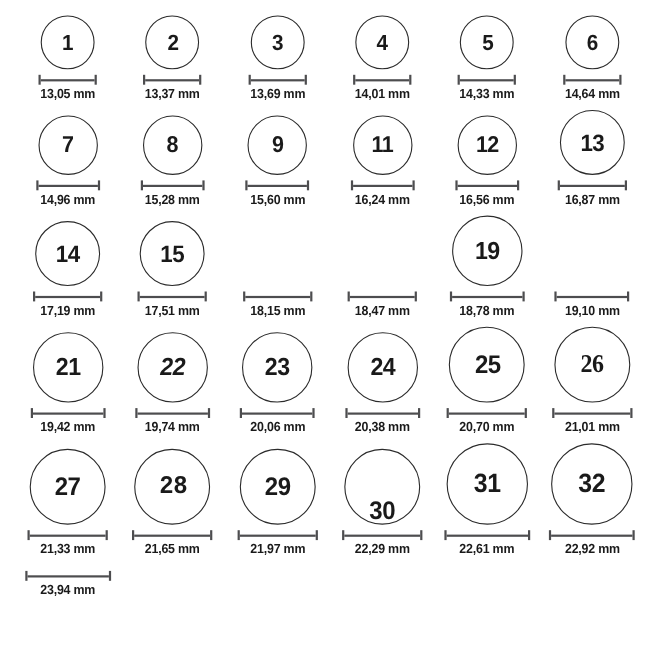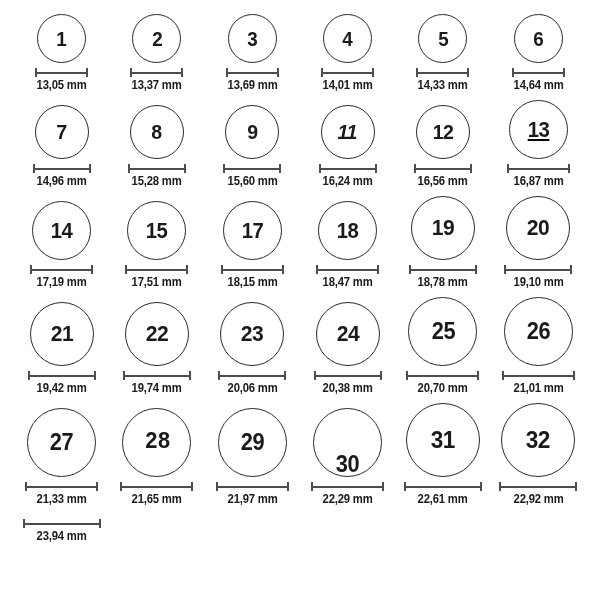--- a/index.html
+++ b/index.html
@@ -170,21 +170,21 @@
           <span class="num" style="font-size: 20.8px;">9</span>
         </div>
         <div class="measure" style="width: 58px;">
           <span class="tick"></span>
           <span class="bar"></span>
           <span class="tick"></span>
         </div>
         <div class="mm">15,60 mm</div>
       </div>
       <div class="cell">
-        <div class="circle" style="width: 54px; height: 54px; font-style: italic;">
+        <div class="circle" style="width: 54px; height: 54px;">
           <span class="num" style="font-size: 20.8px;">11</span>
         </div>
         <div class="measure" style="width: 58px;">
           <span class="tick"></span>
           <span class="bar"></span>
           <span class="tick"></span>
         </div>
         <div class="mm">16,24 mm</div>
       </div>
       <div class="cell">
@@ -192,21 +192,21 @@
           <span class="num" style="font-size: 20.8px;">12</span>
         </div>
         <div class="measure" style="width: 58px;">
           <span class="tick"></span>
           <span class="bar"></span>
           <span class="tick"></span>
         </div>
         <div class="mm">16,56 mm</div>
       </div>
       <div class="cell">
-        <div class="circle" style="width: 59px; height: 59px; text-decoration: underline;">
+        <div class="circle" style="width: 59px; height: 59px;">
           <span class="num" style="font-size: 21.6px;">13</span>
         </div>
         <div class="measure" style="width: 63px;">
           <span class="tick"></span>
           <span class="bar"></span>
           <span class="tick"></span>
         </div>
         <div class="mm">16,87 mm</div>
       </div>
       <div class="cell">
@@ -225,76 +225,67 @@
           <span class="num" style="font-size: 21.6px;">15</span>
         </div>
         <div class="measure" style="width: 63px;">
           <span class="tick"></span>
           <span class="bar"></span>
           <span class="tick"></span>
         </div>
         <div class="mm">17,51 mm</div>
       </div>
       <div class="cell">
-        <div class="circle" style="width: 59px; height: 59px;">
-          <span class="num" style="font-size: 21.6px;">17</span>
-        </div>
         <div class="measure" style="width: 63px;">
           <span class="tick"></span>
           <span class="bar"></span>
           <span class="tick"></span>
         </div>
         <div class="mm">18,15 mm</div>
       </div>
       <div class="cell">
-        <div class="circle" style="width: 59px; height: 59px;">
-          <span class="num" style="font-size: 21.6px;">18</span>
-        </div>
         <div class="measure" style="width: 63px;">
           <span class="tick"></span>
           <span class="bar"></span>
           <span class="tick"></span>
         </div>
         <div class="mm">18,47 mm</div>
       </div>
       <div class="cell">
         <div class="circle" style="width: 64px; height: 64px;">
           <span class="num" style="font-size: 22.4px;">19</span>
         </div>
         <div class="measure" style="width: 68px;">
           <span class="tick"></span>
           <span class="bar"></span>
           <span class="tick"></span>
         </div>
         <div class="mm">18,78 mm</div>
       </div>
       <div class="cell">
-        <div class="circle" style="width: 64px; height: 64px;">
-          <span class="num" style="font-size: 22.4px;">20</span>
-        </div>
         <div class="measure" style="width: 68px;">
           <span class="tick"></span>
           <span class="bar"></span>
           <span class="tick"></span>
         </div>
         <div class="mm">19,10 mm</div>
       </div>
       <div class="cell">
         <div class="circle" style="width: 64px; height: 64px;">
           <span class="num" style="font-size: 22.4px;">21</span>
         </div>
         <div class="measure" style="width: 68px;">
           <span class="tick"></span>
           <span class="bar"></span>
           <span class="tick"></span>
         </div>
         <div class="mm">19,42 mm</div>
       </div>
       <div class="cell">
-        <div class="circle" style="width: 64px; height: 64px;">
+        <div class="circle" style="width: 64px; height: 64px; font-style: italic;">
           <span class="num" style="font-size: 22.4px;">22</span>
         </div>
         <div class="measure" style="width: 68px;">
           <span class="tick"></span>
           <span class="bar"></span>
           <span class="tick"></span>
         </div>
         <div class="mm">19,74 mm</div>
       </div>
       <div class="cell">
@@ -324,21 +315,21 @@
           <span class="num" style="font-size: 23.2px;">25</span>
         </div>
         <div class="measure" style="width: 73px;">
           <span class="tick"></span>
           <span class="bar"></span>
           <span class="tick"></span>
         </div>
         <div class="mm">20,70 mm</div>
       </div>
       <div class="cell">
-        <div class="circle" style="width: 69px; height: 69px;">
+        <div class="circle" style="width: 69px; height: 69px; font-family: Liberation Serif, serif;">
           <span class="num" style="font-size: 23.2px;">26</span>
         </div>
         <div class="measure" style="width: 73px;">
           <span class="tick"></span>
           <span class="bar"></span>
           <span class="tick"></span>
         </div>
         <div class="mm">21,01 mm</div>
       </div>
       <div class="cell">

